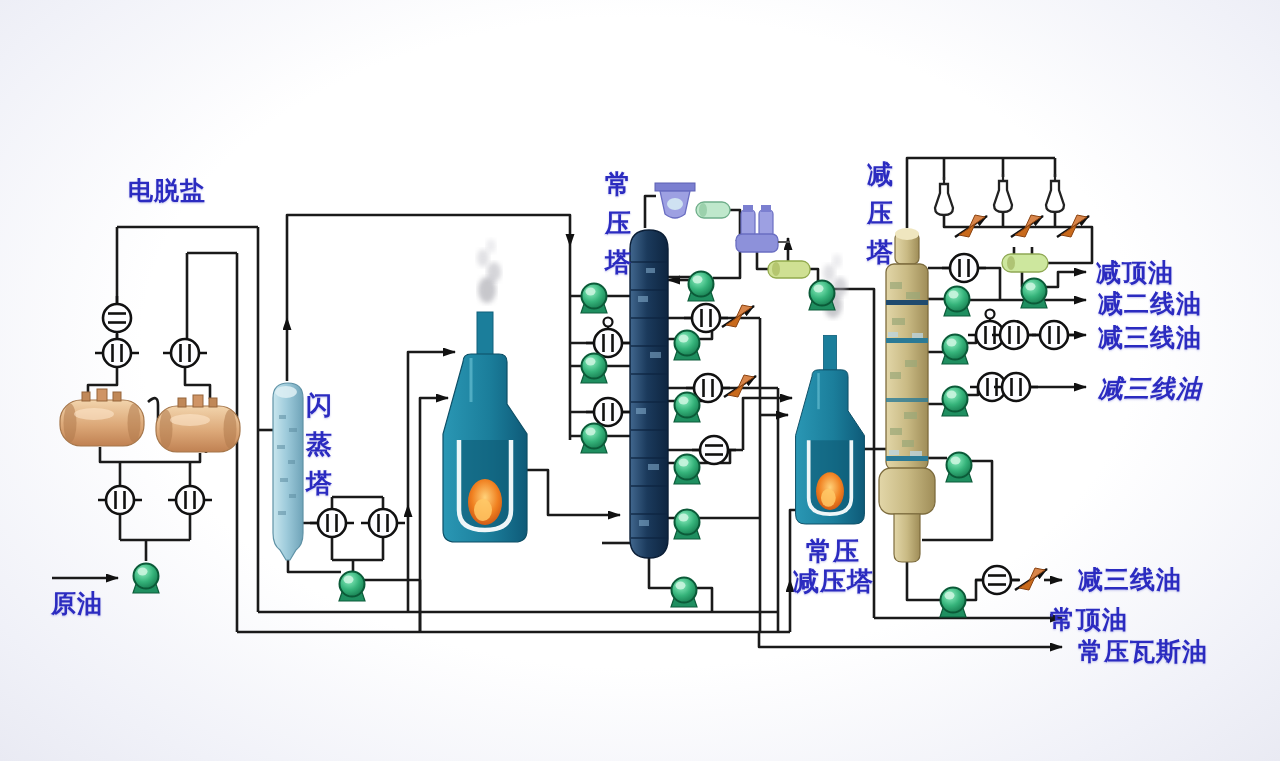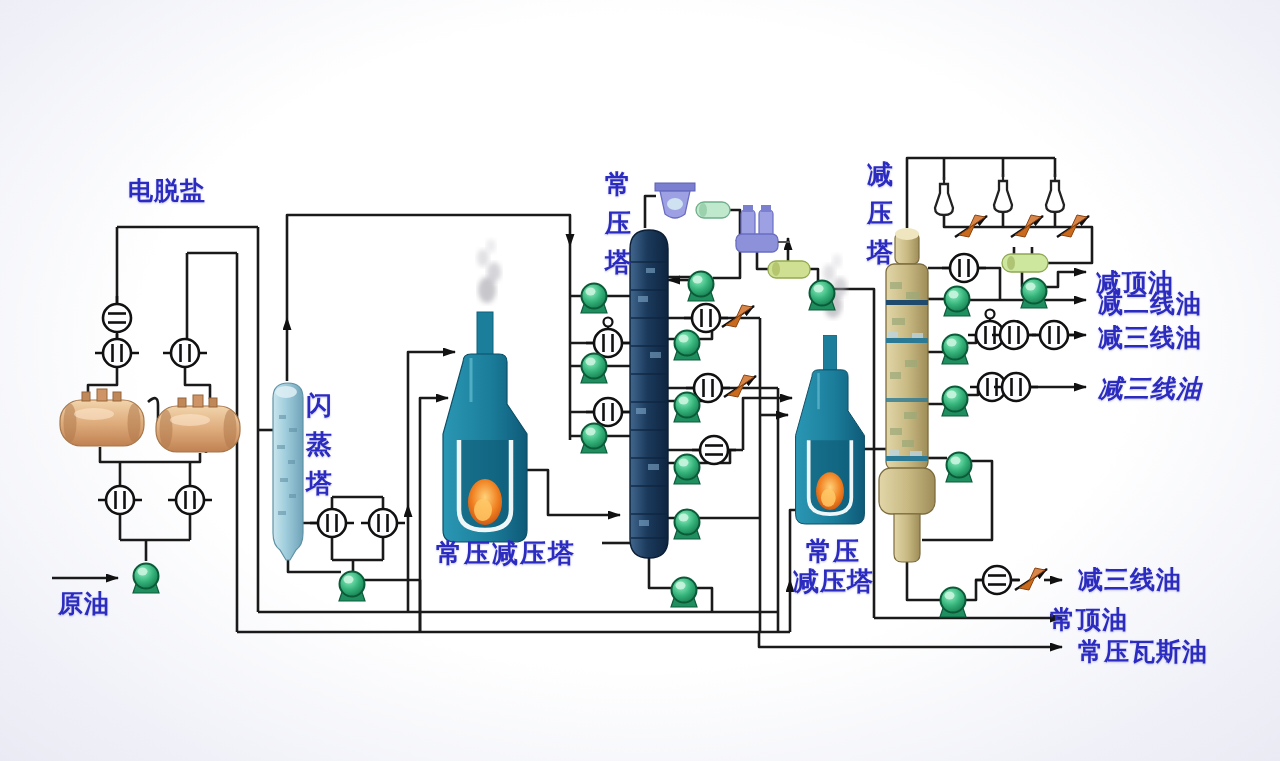--- a/index.html
+++ b/index.html
@@ -391,28 +391,27 @@
 <use href="#pump" transform="translate(822,293)"></use>
 <use href="#pump" transform="translate(1034,291)"></use>
 <use href="#pump" transform="translate(957,299)"></use>
 <use href="#pump" transform="translate(955,347)"></use>
 <use href="#pump" transform="translate(955,399)"></use>
 <use href="#pump" transform="translate(959,465)"></use>
 <use href="#pump" transform="translate(953,600)"></use>
 </svg>
 
 <div class="lbl" style="left:128px;top:176px;">电脱盐</div>
-<div class="lbl" style="left:58px;top:589px;">原油</div>
+<div class="lbl" style="left:51px;top:589px;">原油</div>
 <div class="lbl v" style="left:303px;top:386px;">闪蒸塔</div>
-<div class="lbl big" style="left:436px;top:539px;letter-spacing:2px;">常压减压塔</div>
 <div class="lbl v" style="left:602px;top:165px;">常压塔</div>
 <div class="lbl v" style="left:864px;top:155px;">减压塔</div>
 <div class="lbl big" style="left:806px;top:537px;text-align:right;">常压</div>
 <div class="lbl big" style="left:793px;top:567px;">减压塔</div>
-<div class="lbl" style="left:1096px;top:268px;">减顶油</div>
+<div class="lbl" style="left:1096px;top:258px;">减顶油</div>
 <div class="lbl" style="left:1098px;top:289px;">减二线油</div>
 <div class="lbl" style="left:1098px;top:323px;">减三线油</div>
 <div class="lbl" style="left:1098px;top:374px;font-style:italic;">减三线油</div>
 <div class="lbl" style="left:1078px;top:565px;">减三线油</div>
 <div class="lbl" style="left:1050px;top:605px;">常顶油</div>
 <div class="lbl" style="left:1078px;top:637px;text-align:right;">常压瓦斯油</div>
 
 </div>
 
 </body></html>

